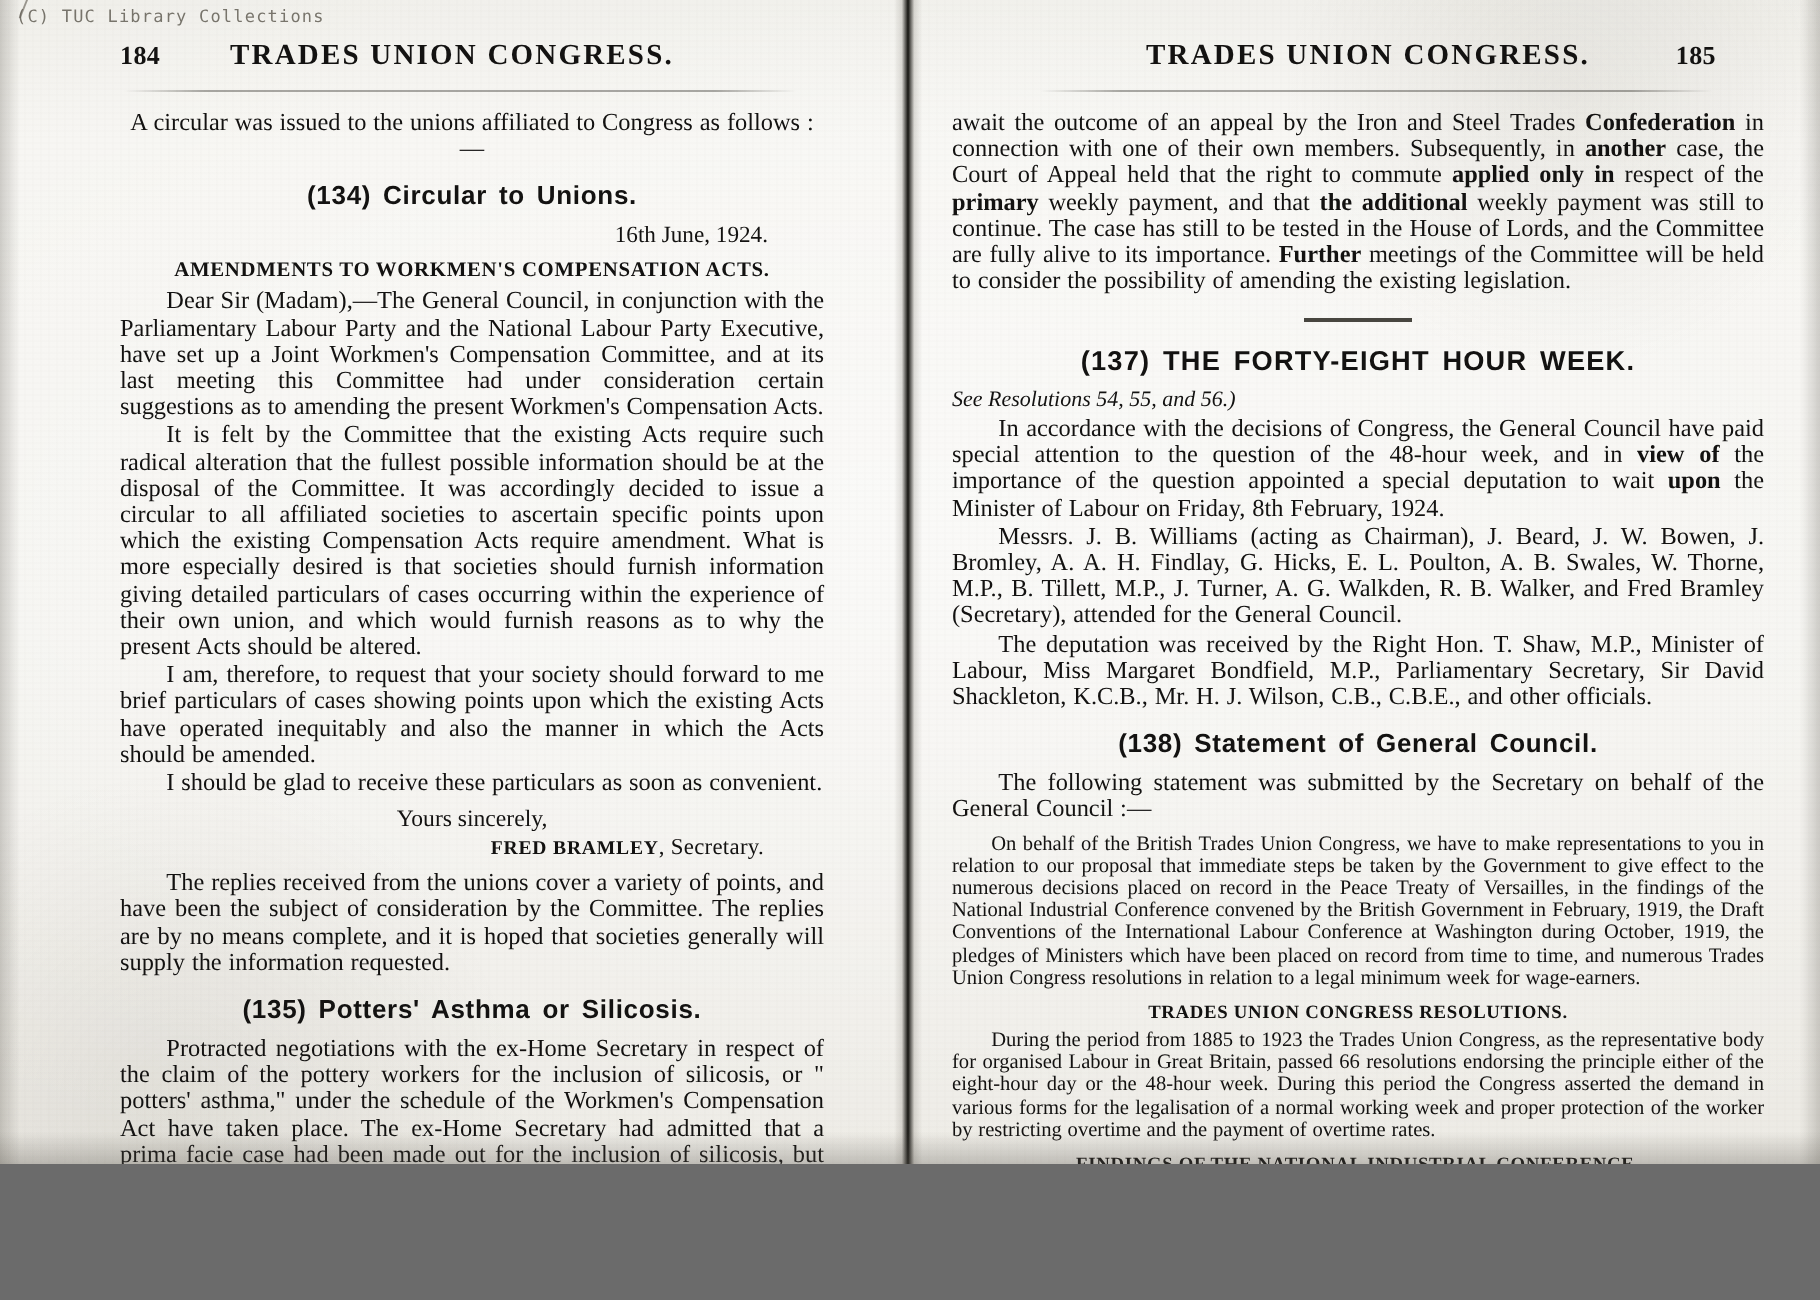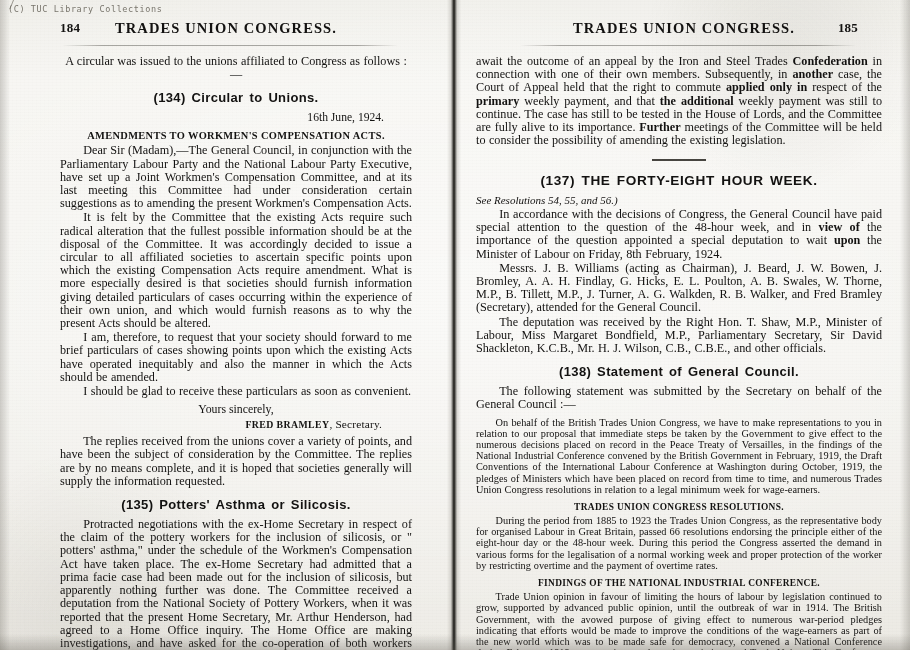--- a/index.html
+++ b/index.html
@@ -3,21 +3,21 @@
 <meta charset="utf-8">
 <style>
   html, body {
     margin: 0;
     padding: 0;
     background: #6b6b6b;
   }
   .scan {
     position: relative;
     width: 910px;
-    height: 650px;
+    height: 582px;
     overflow: hidden;
     background: #f3f2ee;
     font-family: "Liberation Serif", "DejaVu Serif", serif;
     color: #161514;
   }
   
   .paper-tone {
     position: absolute;
     inset: 0;
     background:

